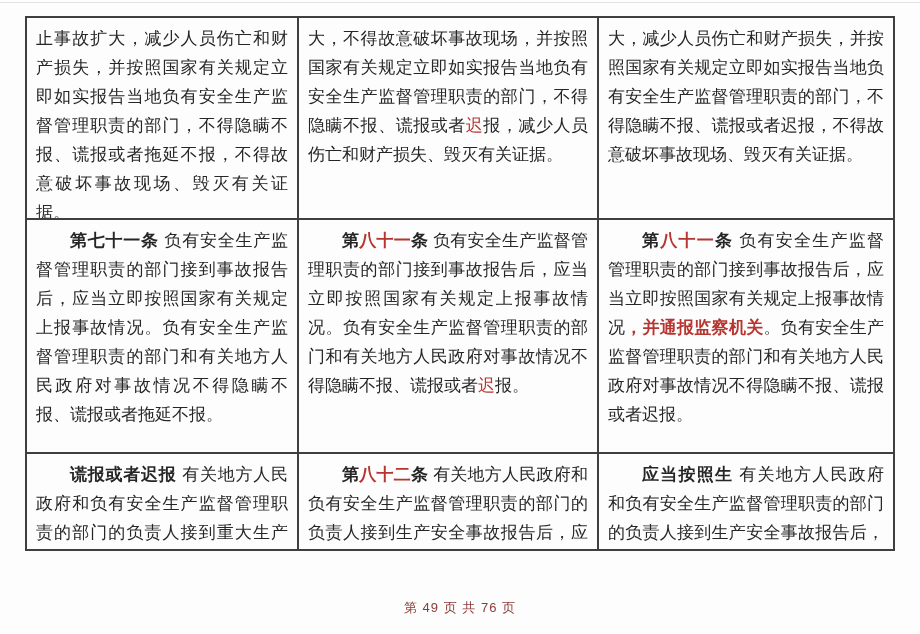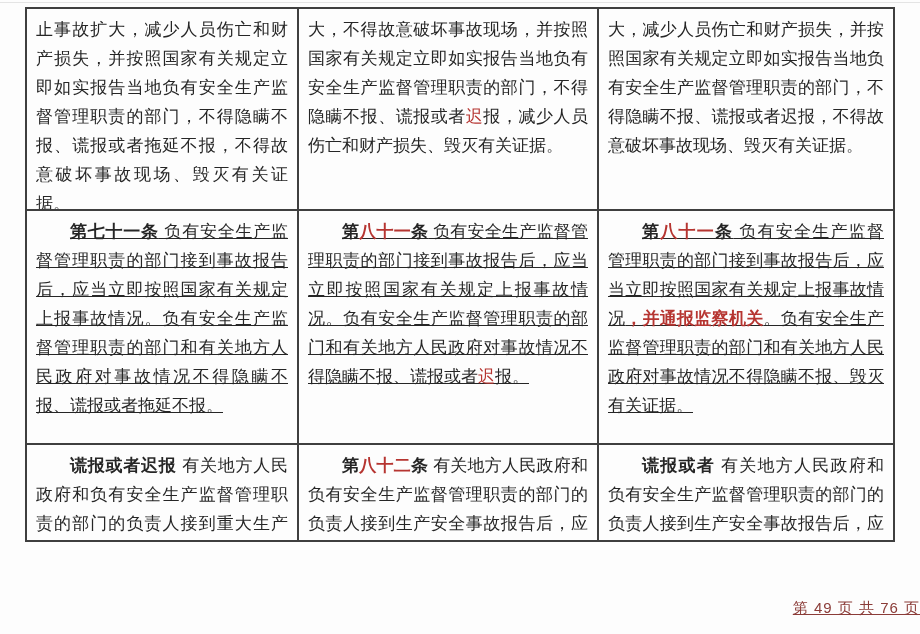--- a/index.html
+++ b/index.html
@@ -15,53 +15,52 @@
     font-family:"Liberation Sans","DejaVu Sans",sans-serif;
     background:var(--bg);
     position:relative;
     overflow:hidden;
   }
   .top-artifact{
     position:absolute;top:2px;left:0;width:100%;height:1px;
     background:#e4e4e4;
   }
   table.law{
-    position:absolute;left:25px;top:7px;width:868px;
+    position:absolute;left:25px;top:16px;width:868px;
     border-collapse:collapse;table-layout:fixed;
   }
   table.law td{
     border:2px solid var(--border);
     vertical-align:top;
     padding:6px 9px 0 9px;
     font-size:17px;
     line-height:29px;
     color:var(--text);
     text-align:justify;
   }
   col.c1{width:272px;}
   col.c2{width:300px;}
   col.c3{width:296px;}
   tr.r1 td{height:202px;}
   tr.r2 td{height:234px;}
   tr.r3 td{height:97px;}
   .clip{overflow:hidden;}
   tr.r1 .clip{max-height:194px;}
-  tr.r2 .clip{max-height:226px;text-decoration:underline;}
+  tr.r2 .clip{max-height:226px;}
   tr.r3 .clip{max-height:89px;}
   .cell-text{display:block;}
   .cell-text.indent{text-indent:2em;}
   .cell-text span.b{font-weight:bold;}
   .cell-text span.r{color:var(--red);}
   .footer{
     position:absolute;left:0;top:599px;width:100%;
-    text-align:right;
-    font-size:15px;
+    text-align:center;
+    font-size:13px;
     letter-spacing:1px;
     color:var(--footer);
-    text-decoration:underline;
   }
 </style>
 </head>
 <body>
 
 <div class="top-artifact"></div>
 
 <table class="law">
   <colgroup>
     <col class="c1">
@@ -92,38 +91,38 @@
             <span class="cell-text indent"><span class="b">第七十一条</span><span> 负有安全生产监督管理职责的部门接到事故报告后，应当立即按照国家有关规定上报事故情况。负有安全生产监督管理职责的部门和有关地方人民政府对事故情况不得隐瞒不报、谎报或者拖延不报。</span></span>
           </div>
         </td>
       <td>
           <div class="clip">
             <span class="cell-text indent"><span class="b">第</span><span class="b r">八十一</span><span class="b">条</span><span> 负有安全生产监督管理职责的部门接到事故报告后，应当立即按照国家有关规定上报事故情况。负有安全生产监督管理职责的部门和有关地方人民政府对事故情况不得隐瞒不报、谎报或者</span><span class="r">迟</span><span>报。</span></span>
           </div>
         </td>
       <td>
           <div class="clip">
-            <span class="cell-text indent"><span class="b">第</span><span class="b r">八十一</span><span class="b">条</span><span> 负有安全生产监督管理职责的部门接到事故报告后，应当立即按照国家有关规定上报事故情况</span><span class="b r">，并通报监察机关</span><span>。负有安全生产监督管理职责的部门和有关地方人民政府对事故情况不得隐瞒不报、毁灭有关证据。</span></span>
+            <span class="cell-text indent"><span class="b">第</span><span class="b r">八十一</span><span class="b">条</span><span> 负有安全生产监督管理职责的部门接到事故报告后，应当立即按照国家有关规定上报事故情况</span><span class="b r">，并通报监察机关</span><span>。负有安全生产监督管理职责的部门和有关地方人民政府对事故情况不得隐瞒不报、谎报或者迟报。</span></span>
           </div>
         </td>
     </tr>
     <tr class="r3">
       <td>
           <div class="clip">
             <span class="cell-text indent"><span class="b">谎报或者迟报</span><span> 有关地方人民政府和负有安全生产监督管理职责的部门的负责人接到重大生产安全事故</span></span>
           </div>
         </td>
       <td>
           <div class="clip">
             <span class="cell-text indent"><span class="b">第</span><span class="b r">八十二</span><span class="b">条</span><span> 有关地方人民政府和负有安全生产监督管理职责的部门的负责人接到生产安全事故报告后，应当</span></span>
           </div>
         </td>
       <td>
           <div class="clip">
-            <span class="cell-text indent"><span class="b">谎报或者</span><span> 有关地方人民政府和负有安全生产监督管理职责的部门的负责人接到生产安全事故报告后，应当按照生</span></span>
+            <span class="cell-text indent"><span class="b">应当按照生</span><span> 有关地方人民政府和负有安全生产监督管理职责的部门的负责人接到生产安全事故报告后，应当按照生</span></span>
           </div>
         </td>
     </tr>
   </tbody>
 </table>
 
 <div class="footer">
   <span>第 49 页 共 76 页</span>
 </div>
 

